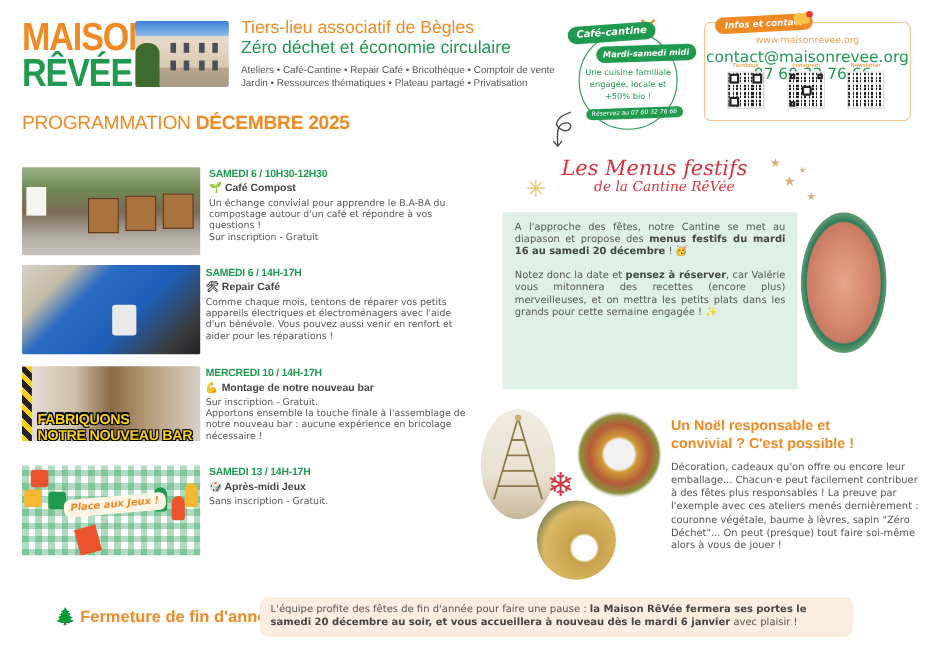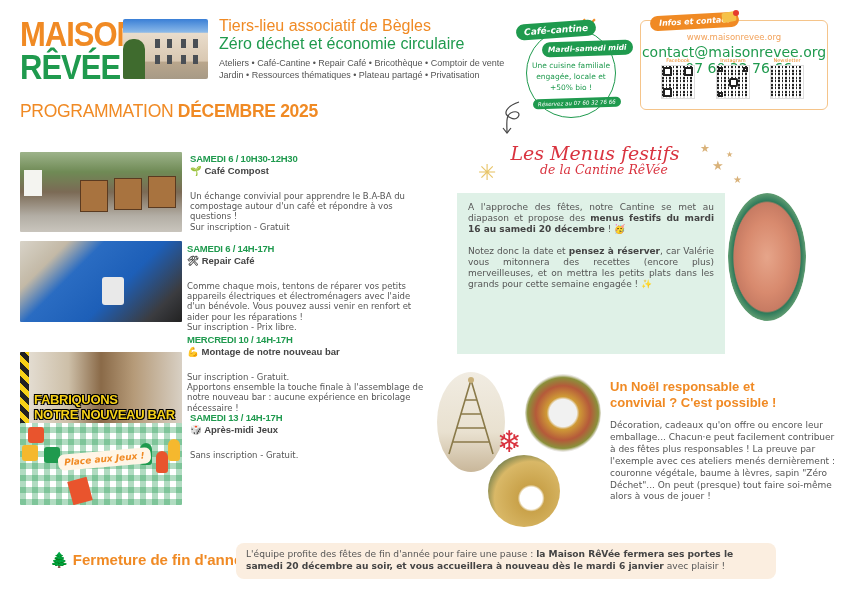--- a/index.html
+++ b/index.html
@@ -42,26 +42,26 @@
   .qr .corner { position: absolute; width: 9px; height: 9px; border: 2px solid #222; background: #fff; z-index: 2; }
 
   
   .prog-title { left: 20px; top: 101px; font-size: 17.5px; color: #f08a24; font-family: "Liberation Sans", sans-serif; letter-spacing: -0.3px; }
   .prog-title b { font-weight: bold; }
 
   
   .ev-photo { left: 20px; width: 162px; border-radius: 1px; overflow: hidden; }
   .ev-date { font-size: 9.5px; font-weight: bold; color: #1f9a4e; font-family: "Liberation Sans", sans-serif; letter-spacing: -0.2px; }
   .ev-title { font-size: 9.5px; font-weight: bold; color: #444; font-family: "Liberation Sans", sans-serif; margin-top: 1px; }
-  .ev-desc { font-size: 8.5px; color: #555; line-height: 10.2px; margin-top: 15px; width: 240px; }
+  .ev-desc { font-size: 8.5px; color: #555; line-height: 10.2px; margin-top: 3px; width: 240px; }
   .ev-text { left: 190px; }
 
   .photo1 { top: 152px; height: 80px; background: linear-gradient(180deg, #9db38a 0%, #6f8a55 25%, #7b6a55 50%, #b3aea5 80%, #c9c5bd 100%); }
   .photo2 { top: 241px; height: 81px; background: linear-gradient(135deg, #d8d3c8 0%, #c3b9a6 20%, #2a6cc2 35%, #1d5fb8 60%, #3b3c40 85%, #222 100%); }
-  .photo3 { top: 352px; height: 80px; background: linear-gradient(90deg, #e8e3da 0%, #cdbfa8 30%, #8a6a48 50%, #b59a78 70%, #d8d0c4 100%); }
+  .photo3 { top: 333px; height: 68px; background: linear-gradient(90deg, #e8e3da 0%, #cdbfa8 30%, #8a6a48 50%, #b59a78 70%, #d8d0c4 100%); }
   .photo4 { top: 423px; height: 82px; background:
       repeating-linear-gradient(0deg, rgba(31,154,78,0.35) 0 6px, transparent 6px 12px),
       repeating-linear-gradient(90deg, rgba(31,154,78,0.35) 0 6px, transparent 6px 12px), #fff; }
   .hazard { position: absolute; left: 0; top: 0; width: 9px; height: 100%; background: repeating-linear-gradient(45deg, #f7d117 0 5px, #222 5px 10px); }
   .bar-caption { position: absolute; left: 14px; top: 40px; font-family: "Liberation Sans", sans-serif; font-weight: bold; color: #f7d117; font-size: 13px; line-height: 15px; text-shadow: 1px 1px 0 #000, -1px 1px 0 #000, 1px -1px 0 #000, -1px -1px 0 #000; letter-spacing: -0.3px; }
   .jeux-caption { position: absolute; left: 38px; top: 28px; background: #fff5e6; color: #f08a24; font-size: 9px; font-style: italic; font-weight: bold; padding: 3px 6px; border-radius: 6px; transform: rotate(-5deg); }
   .puzzle { position: absolute; width: 16px; height: 16px; border-radius: 3px; }
   .pawn { position: absolute; width: 12px; height: 22px; border-radius: 6px 6px 3px 3px; }
 
   
@@ -170,21 +170,20 @@
 </div>
 
 <div class="abs ev-photo photo2">
   <div style="position:absolute;left:82px;top:36px;width:22px;height:28px;background:#e9e9e9;border-radius:3px"></div>
 </div>
 <div class="abs ev-text" style="top:243px;left:187px">
   <div class="ev-date">SAMEDI 6 / 14H-17H</div>
   <div class="ev-title"><span>🛠</span> <span>Repair Café</span></div>
   <div class="ev-desc">
     <div>Comme chaque mois, tentons de réparer vos petits appareils électriques et électroménagers avec l'aide d'un bénévole. Vous pouvez aussi venir en renfort et aider pour les réparations !</div>
-    <div>Sur inscription - Prix libre.</div>
   </div>
 </div>
 
 <div class="abs ev-photo photo3">
   <div class="hazard"></div>
   <div class="bar-caption">
     <div>FABRIQUONS</div>
     <div>NOTRE NOUVEAU BAR !</div>
   </div>
 </div>
@@ -200,21 +199,21 @@
 <div class="abs ev-photo photo4">
   <div class="puzzle" style="left:8px;top:4px;background:#e9542d"></div>
   <div class="puzzle" style="left:2px;top:22px;background:#f5b82e"></div>
   <div class="puzzle" style="left:24px;top:24px;background:#1f9a4e"></div>
   <div class="pawn" style="left:120px;top:20px;background:#1f9a4e"></div>
   <div class="pawn" style="left:136px;top:28px;background:#e9542d"></div>
   <div class="pawn" style="left:148px;top:16px;background:#f5b82e"></div>
   <div style="position:absolute;left:50px;top:56px;width:20px;height:24px;background:#e9542d;transform:rotate(-15deg)"></div>
   <div class="jeux-caption">Place aux Jeux !</div>
 </div>
-<div class="abs ev-text" style="top:412px">
+<div class="abs ev-text" style="top:424px">
   <div class="ev-date">SAMEDI 13 / 14H-17H</div>
   <div class="ev-title"><span>🎲</span> <span>Après-midi Jeux</span></div>
   <div class="ev-desc">
     <div>Sans inscription - Gratuit.</div>
   </div>
 </div>
 
 <div class="star" style="left:478px;top:160px;font-size:22px;color:#e8c56a">✳</div>
 <div class="star" style="left:700px;top:142px;font-size:11px">★</div>
 <div class="star" style="left:712px;top:158px;font-size:13px">★</div>

